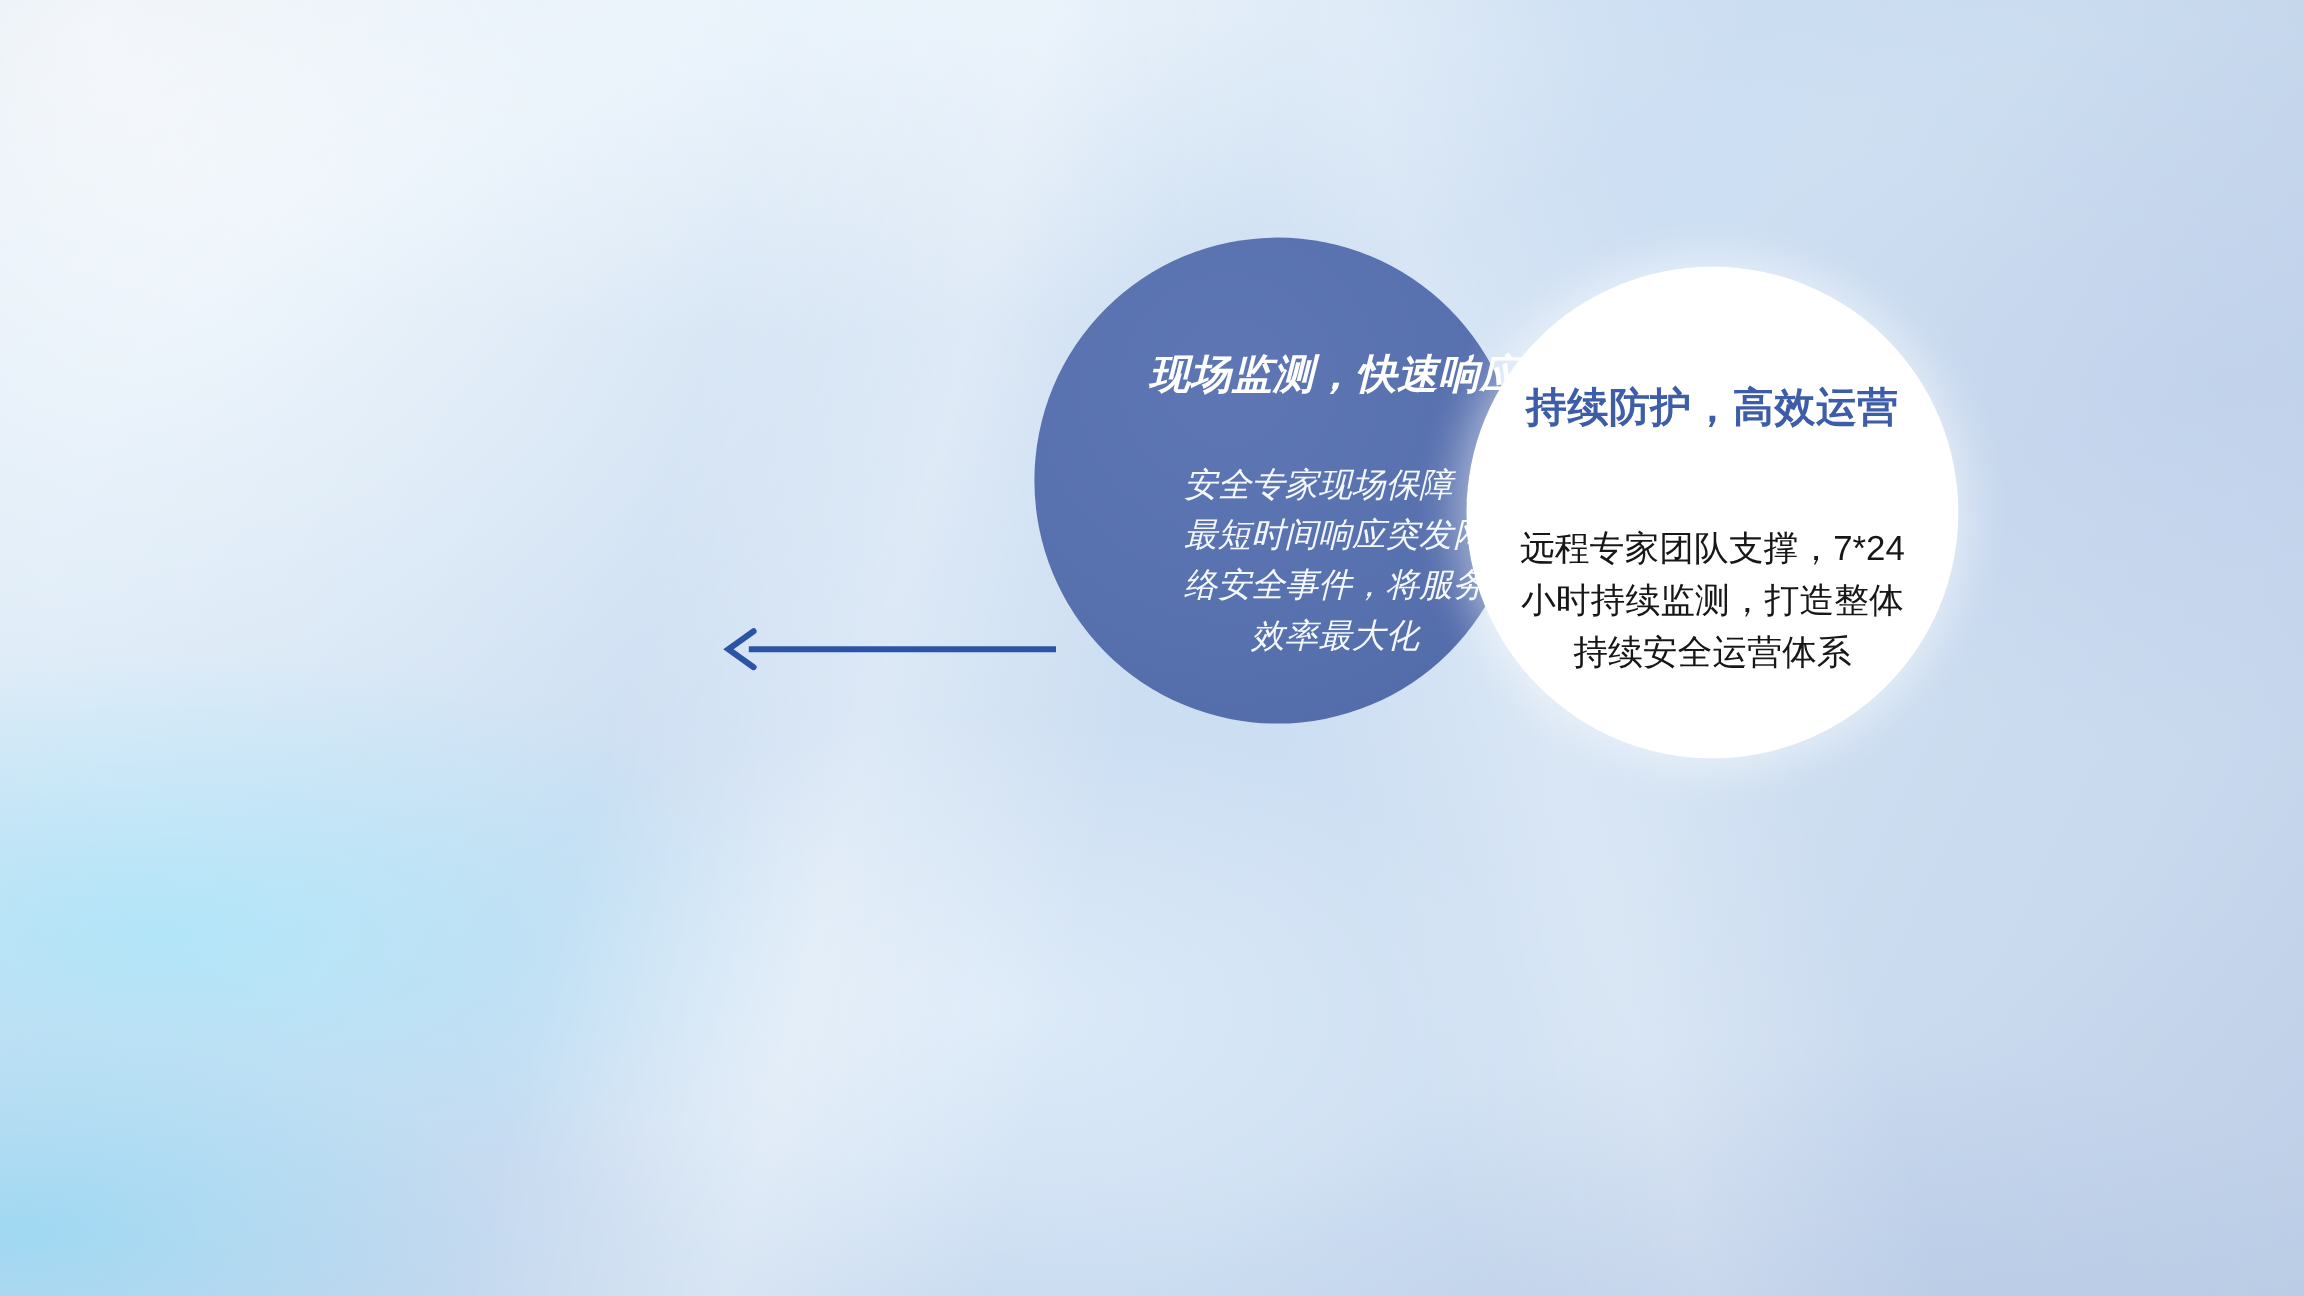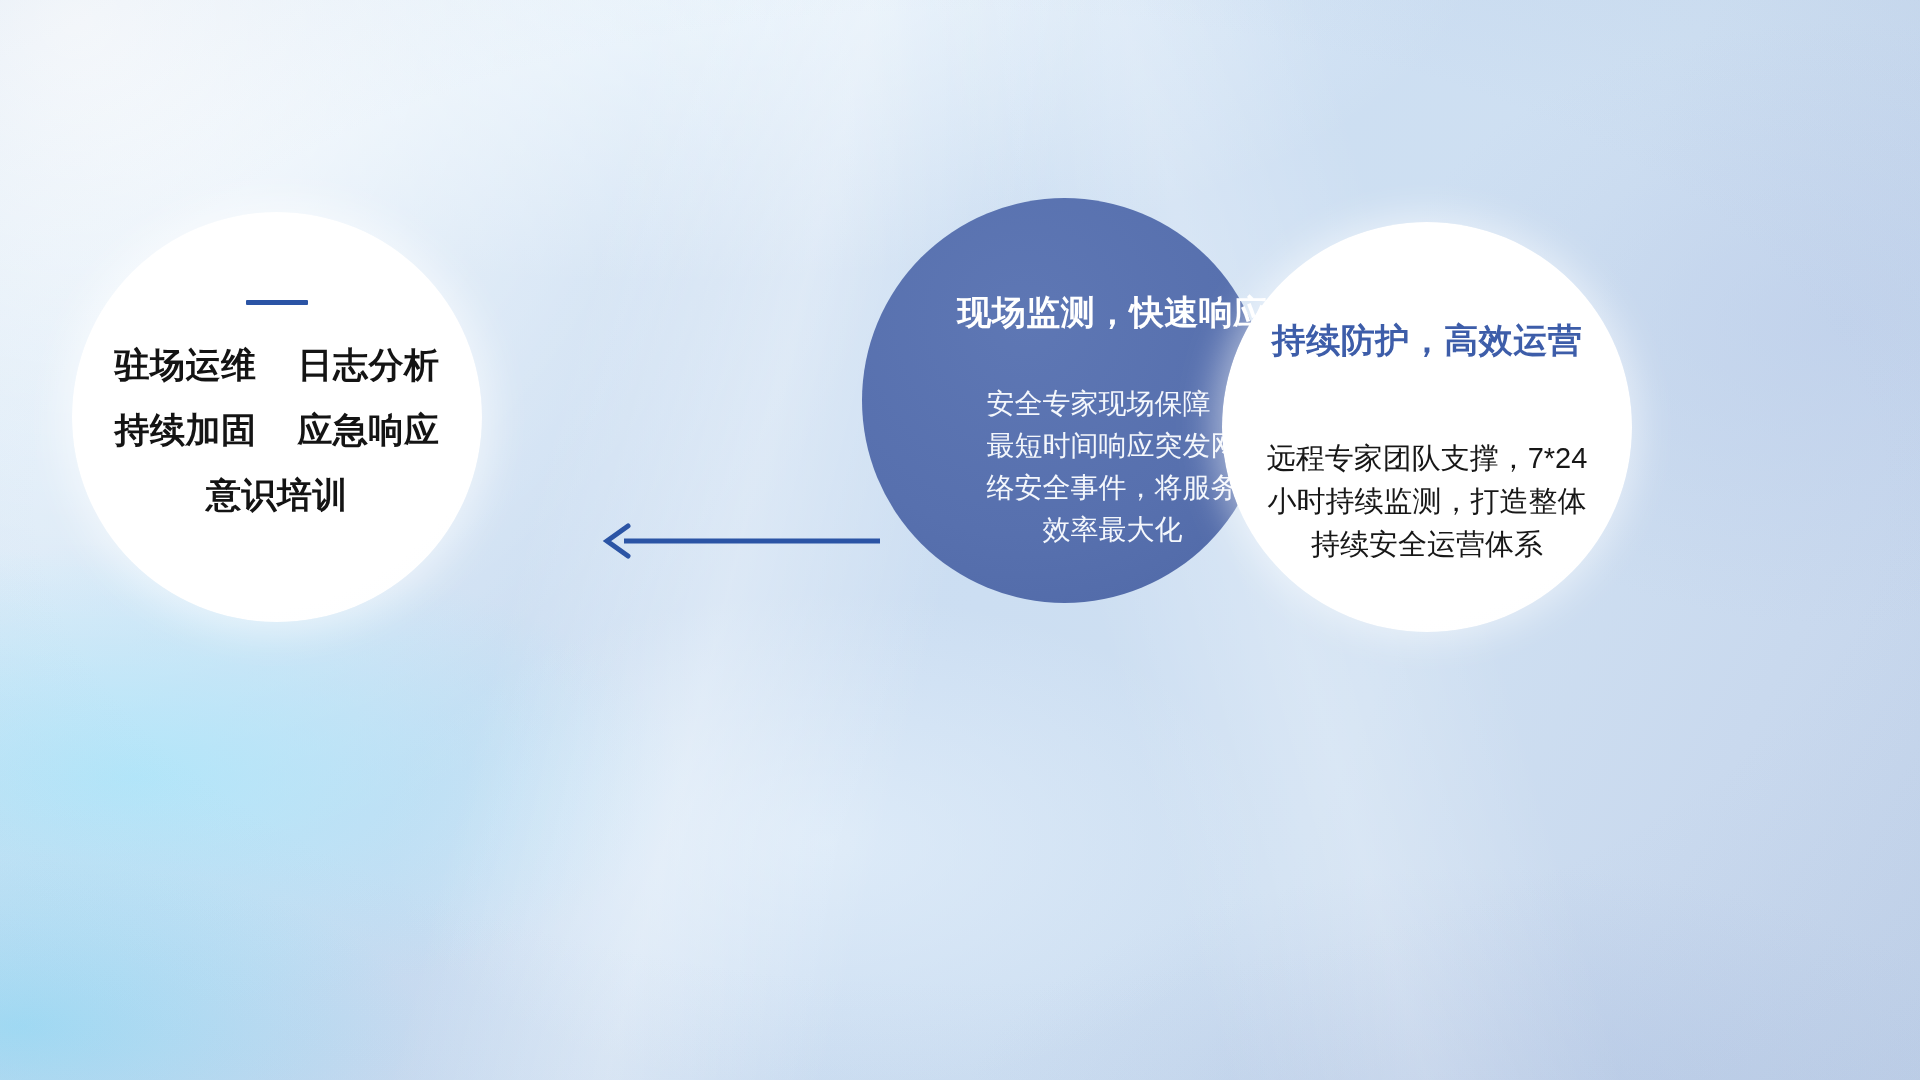--- a/index.html
+++ b/index.html
@@ -92,21 +92,21 @@
     box-shadow:0 0 36px 8px rgba(255,255,255,.50);
     z-index:5;
   }
   
   #circle-left  { left:75px;  top:205px;  width:403px; height:403px; }
   #circle-mid   { left:705px; top:198px;  width:412px; height:412px; }
   #circle-right { left:1120px;top:222px;  width:405px; height:405px; }
 
   
   #circle-left  { left:72px;   top:212px;  width:410px;  height:410px; }
-  #circle-mid   { left:862px;  top:198px;  width:405px;  height:405px; }
+  #circle-mid   { left:862px;  top:198px;  width:405px;  height:405px;font-style:italic; }
   #circle-right { left:1222px; top:222px;  width:410px;  height:410px; }
 
   
   #left-inner {
     width:100%;
     padding-top:88px;
     display:flex; flex-direction:column; align-items:center;
   }
   #left-divider {
     width:62px; height:5px;
@@ -198,28 +198,20 @@
   <div class="bg-layer bg-glow-tl"></div>
   <div class="bg-layer bg-glow-right"></div>
   <div class="bg-layer bg-glow-br"></div>
   <div class="bg-layer bg-glow-mid"></div>
   <div class="bg-layer bg-glow-cyan"></div>
   <div class="bg-layer bg-glow-cyan2"></div>
   <div class="bg-layer bg-streak-a"></div>
   <div class="bg-layer bg-streak-b"></div>
   <div class="bg-layer bg-vig"></div>
 
-  <div class="circle" id="circle-left">
-    <div id="left-inner">
-      <div id="left-divider"></div>
-      <div class="left-line">驻场运维    日志分析</div>
-      <div class="left-line">持续加固    应急响应</div>
-      <div class="left-line">意识培训</div>
-    </div>
-  </div>
 
   <div class="circle" id="circle-mid">
     <div id="mid-inner">
       <div id="mid-title">现场监测，快速响应</div>
       <div id="mid-body">安全专家现场保障，最短时间响应突发网络安全事件，将服务效率最大化</div>
     </div>
   </div>
 
   <div class="circle" id="circle-right">
     <div id="right-inner">

